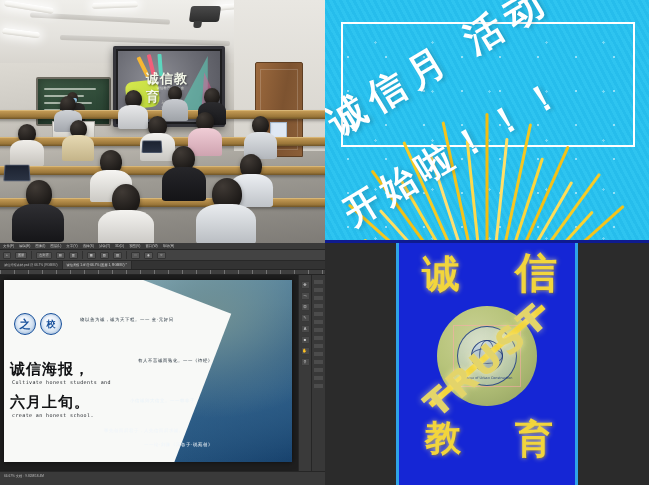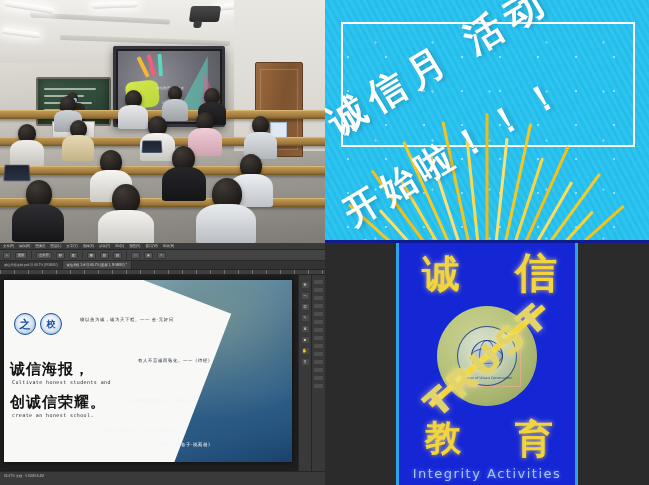--- a/index.html
+++ b/index.html
@@ -425,20 +425,21 @@
     </div>
 
     <div class="screen-frame">
       <div class="slide">
         <div class="blob"></div>
         <div class="tri-a"></div>
         <div class="tri-b"></div>
         <div class="pencil" style="left:28px;top:4px;background:#f7b733;transform:rotate(-26deg)"></div>
         <div class="pencil" style="left:34px;top:3px;background:#f25f7a;transform:rotate(-14deg)"></div>
         <div class="pencil" style="left:41px;top:3px;background:#5cd6be;transform:rotate(-4deg)"></div>
+        <div class="slide-title">诚信教育</div>
         <div class="slide-sub">诚信教育主题班会</div>
         <div class="slide-meta">主讲人：辅导员</div>
         <div class="slide-meta" style="top:76%">班级：一二三班</div>
         <div class="slide-meta" style="top:84%">时间：六月上旬</div>
       </div>
     </div>
 
     <div class="teacher-head"></div>
     <div class="teacher-mask"></div>
     <div class="teacher-body"></div>
@@ -571,21 +572,21 @@
 
         <div class="logo-ring" style="left:10px;top:33px;width:22px;height:22px">
           <span style="font-size:11px">之</span>
         </div>
         <div class="logo-ring" style="left:36px;top:33px;width:22px;height:22px;background:radial-gradient(circle at 40% 32%,#fbfcff,#e2ecf7 50%,#c3d6e9)">
           <span style="font-size:9px">校</span>
         </div>
 
         <div class="art-cn-big" style="left:6px;top:80px;font-size:15px;letter-spacing:1px">诚信海报，</div>
         <div class="art-en" style="left:8px;top:99px">Cultivate honest students and</div>
-        <div class="art-cn-big" style="left:6px;top:113px;font-size:15px;letter-spacing:1px">创诚信荣耀。</div>
+        <div class="art-cn-big" style="left:6px;top:113px;font-size:15px;letter-spacing:1px">六月上旬。</div>
         <div class="art-en" style="left:8px;top:132px">create an honest school.</div>
 
         <div class="art-quote" style="left:76px;top:37px">物以善为诚，诚为天下程。—— 金·元好问</div>
         <div class="art-quote" style="left:134px;top:78px;color:#0d1b27">有人不言诚而致化。——《诗经》</div>
         <div class="art-quote" style="left:126px;top:118px;color:#e9f2f8">小信诚则大信立。——韩非子</div>
         <div class="art-quote" style="left:100px;top:148px;color:#eef4f9">事先创而后君子，人先信而后求诚。</div>
         <div class="art-quote" style="left:140px;top:162px;color:#eef4f9">——论·刘豫《清各子·说苑创》</div>
       </div>
     </div>
 
@@ -632,17 +633,16 @@
         <div class="tr-emblem-inner"></div>
         <div class="tr-emblem-text">College of Urban Construction</div>
       </div>
       <div class="tr-select"></div>
       <div class="tr-slash"></div>
       <div class="tr-trust">TRUST</div>
 
       <div class="tr-cn" style="left:26px;bottom:22px;font-size:36px">教</div>
       <div class="tr-cn" style="right:22px;bottom:20px;font-size:38px">育</div>
 
-      <div class="tr-en">Integrity Activities</div>
     </div>
   </div>
 
 </div>
 
 </body></html>

